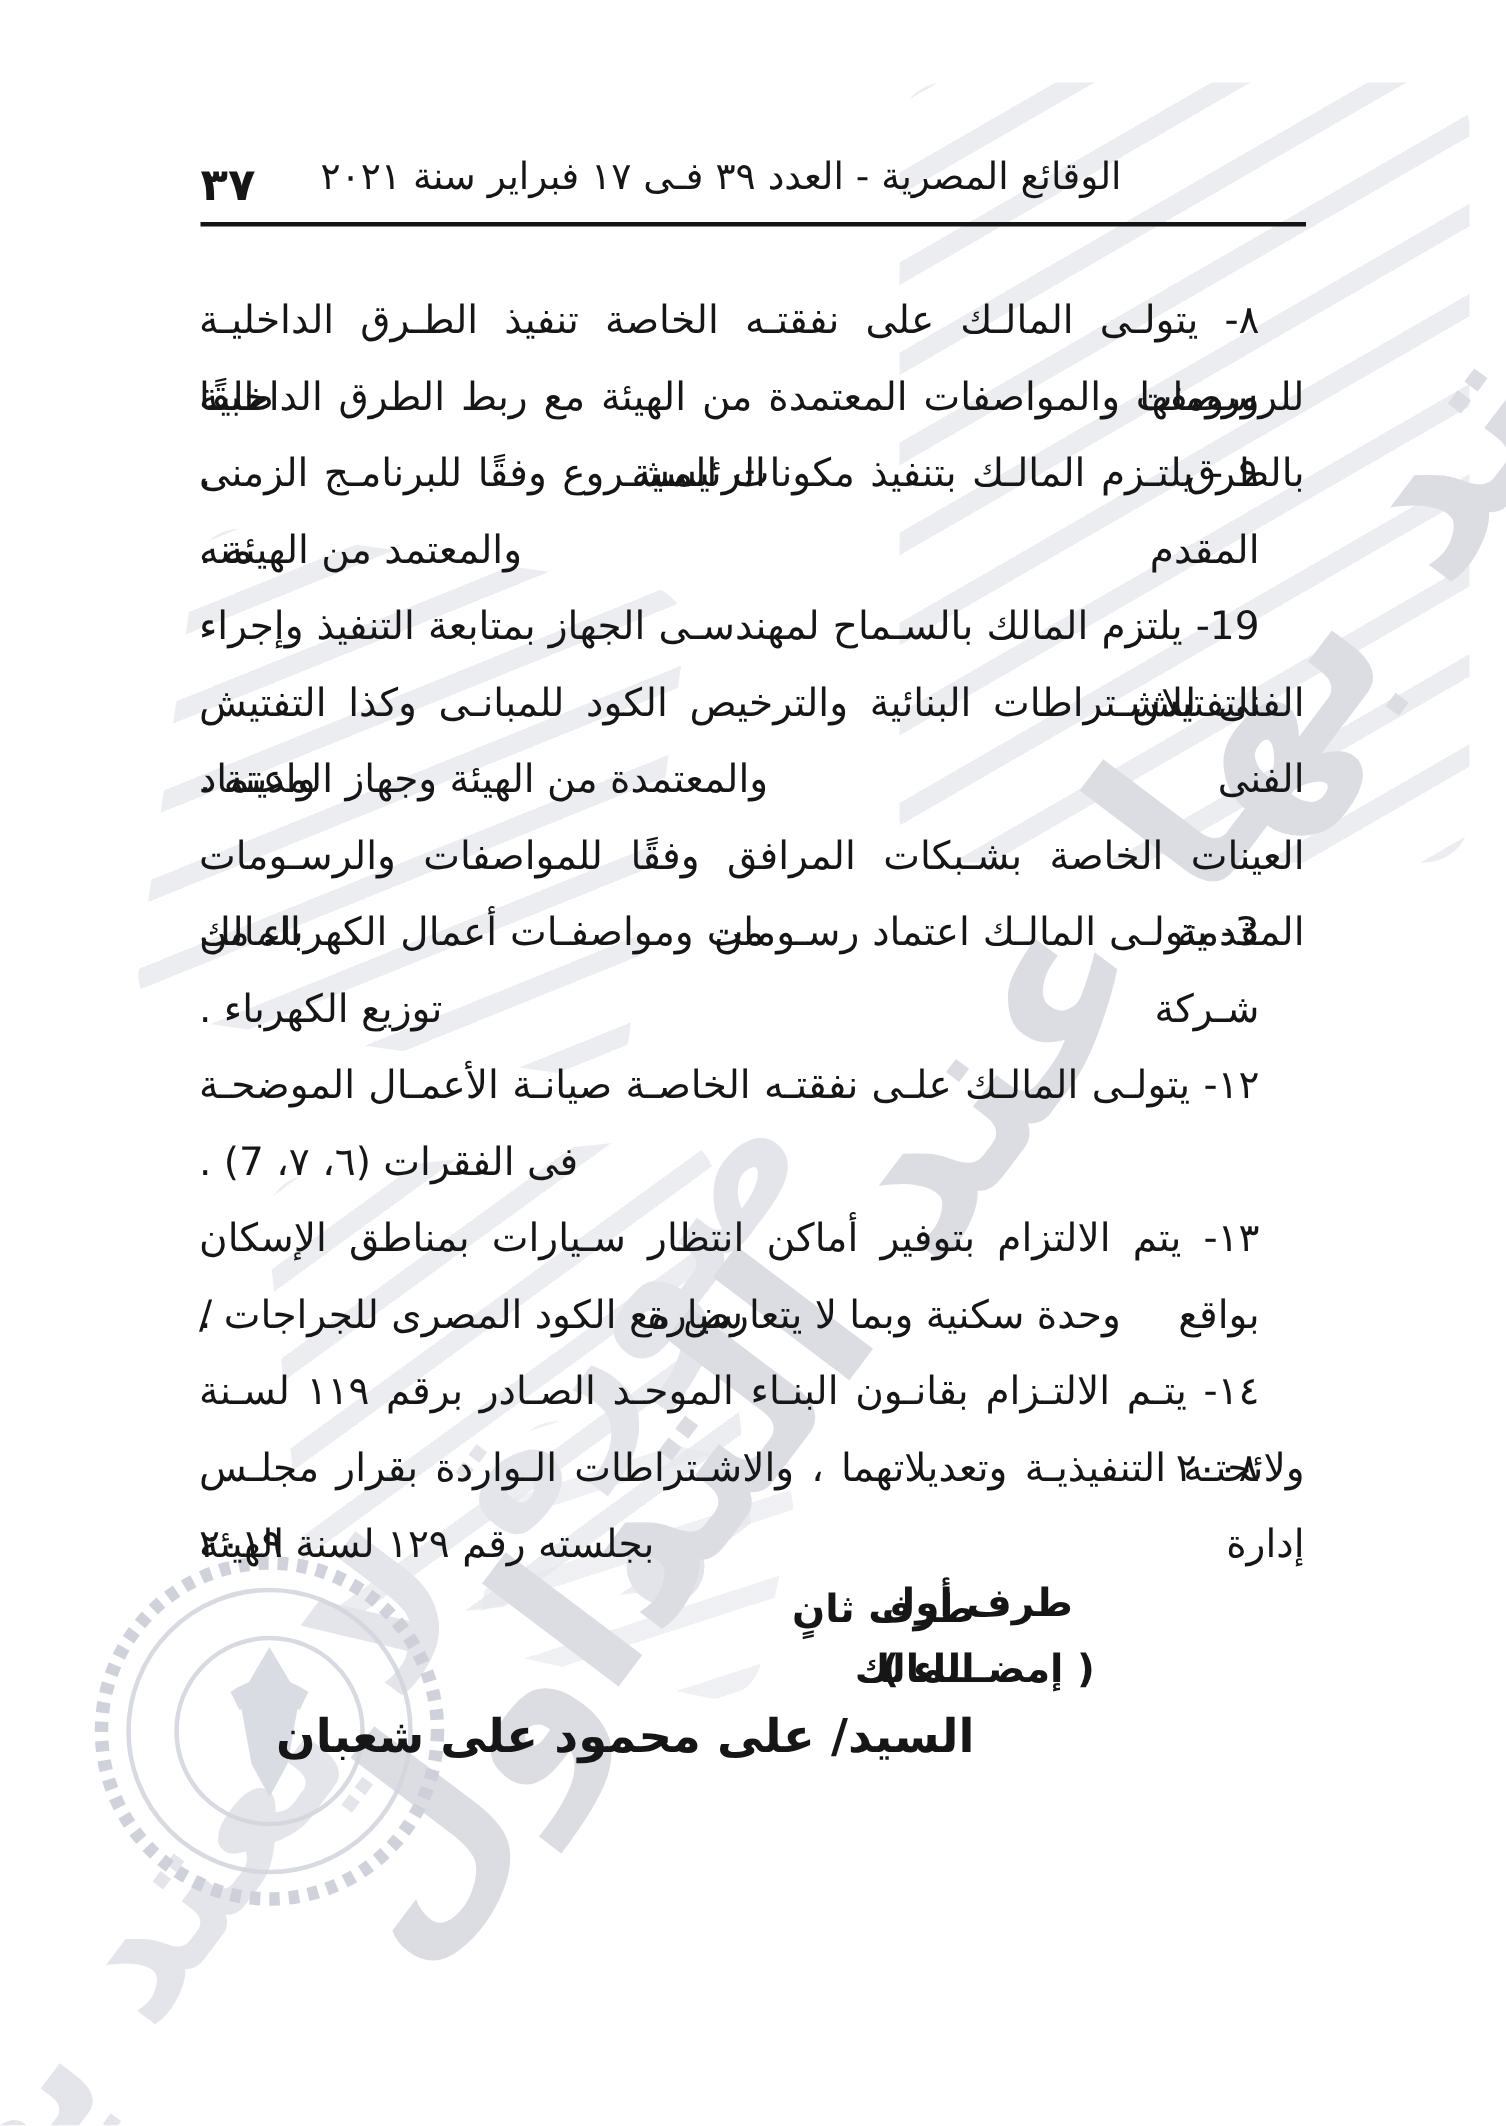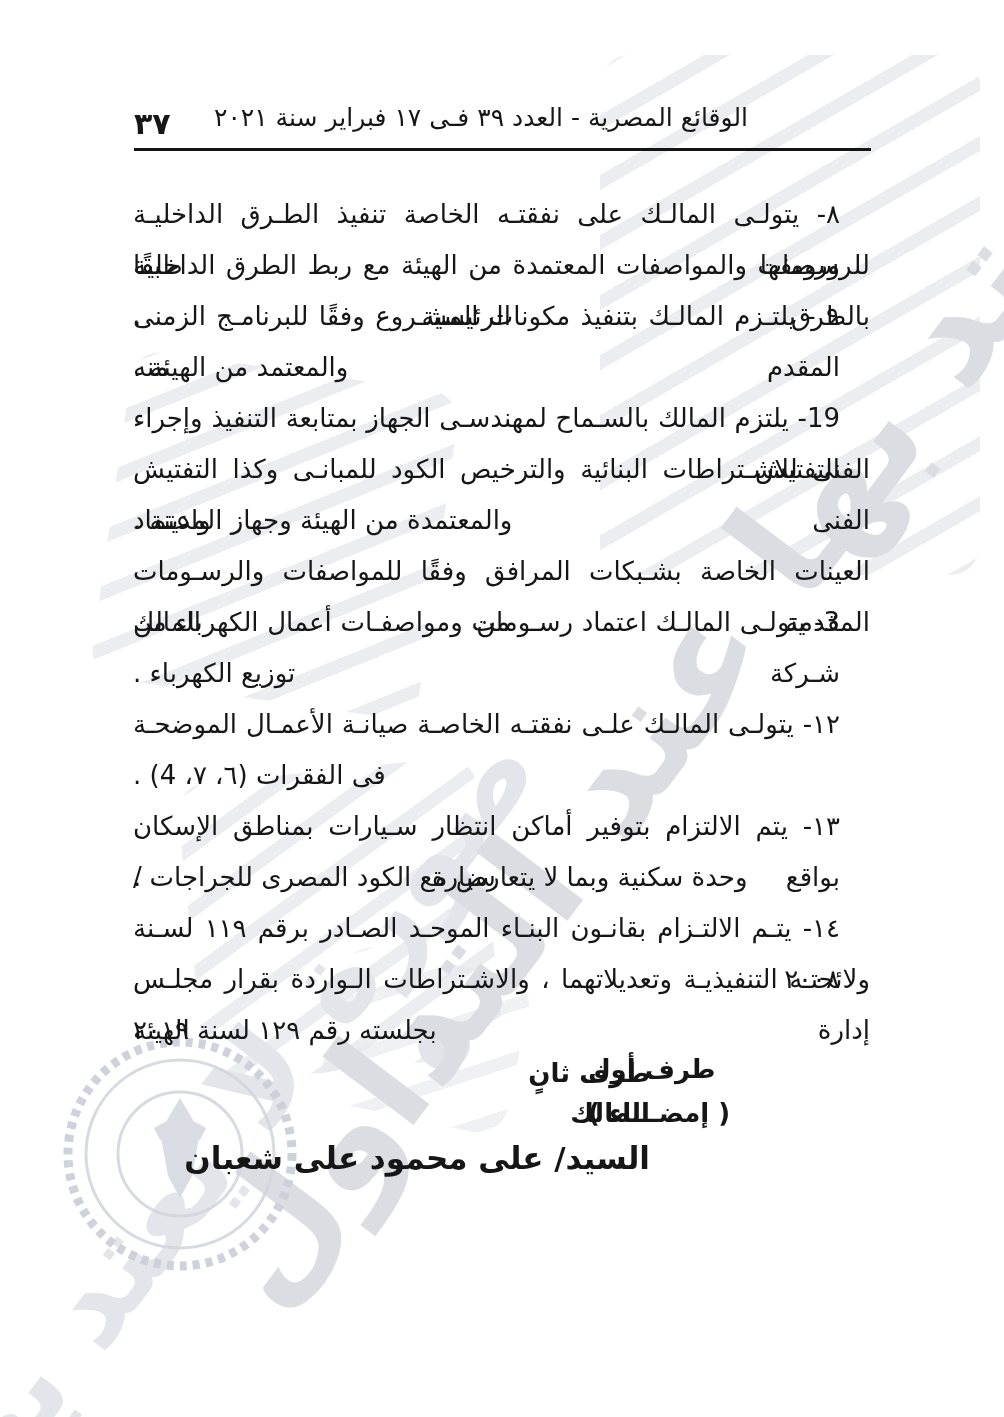--- a/index.html
+++ b/index.html
@@ -115,21 +115,21 @@
     <div class="bl full">للرسومات والمواصفات المعتمدة من الهيئة مع ربط الطرق الداخلية بالطرق الرئيسية .</div>
     <div class="bl full first">٩ - يلتـزم المالـك بتنفيذ مكونات المشـروع وفقًا للبرنامـج الزمنى المقدم منه</div>
     <div class="bl end">والمعتمد من الهيئة .</div>
     <div class="bl full first">19- يلتزم المالك بالسـماح لمهندسـى الجهاز بمتابعة التنفيذ وإجراء التفتيش</div>
     <div class="bl full">الفنى للاشـتراطات البنائية والترخيص الكود للمبانـى وكذا التفتيش الفنى واعتماد</div>
     <div class="bl end">والمعتمدة من الهيئة وجهاز المدينة .</div>
     <div class="bl full">العينات الخاصة بشـبكات المرافق وفقًا للمواصفات والرسـومات المقدمة من المالك</div>
     <div class="bl full first">3- يتولـى المالـك اعتماد رسـومات ومواصفـات أعمال الكهرباء من شـركة</div>
     <div class="bl end">توزيع الكهرباء .</div>
     <div class="bl full first">١٢- يتولـى المالـك علـى نفقتـه الخاصـة صيانـة الأعمـال الموضحـة</div>
-    <div class="bl end">فى الفقرات (٦، ٧، 4) .</div>
+    <div class="bl end">فى الفقرات (٦، ٧، 7) .</div>
     <div class="bl full first">١٣- يتم الالتزام بتوفير أماكن انتظار سـيارات بمناطق الإسكان بواقع سيارة /</div>
     <div class="bl end">وحدة سكنية وبما لا يتعارض مع الكود المصرى للجراجات .</div>
     <div class="bl full first">١٤- يتـم الالتـزام بقانـون البنـاء الموحـد الصـادر برقم ١١٩ لسـنة ٢٠٠٨</div>
     <div class="bl full">ولائحتـه التنفيذيـة وتعديلاتهما ، والاشـتراطات الـواردة بقرار مجلـس إدارة الهيئة</div>
     <div class="bl end">بجلسته رقم ١٢٩ لسنة ٢٠١٩</div>
   </div>
 
   <div class="sig-first">
     <div class="party-label">طرف أول</div>
     <div class="party-sub">( إمضـــاء )</div>

